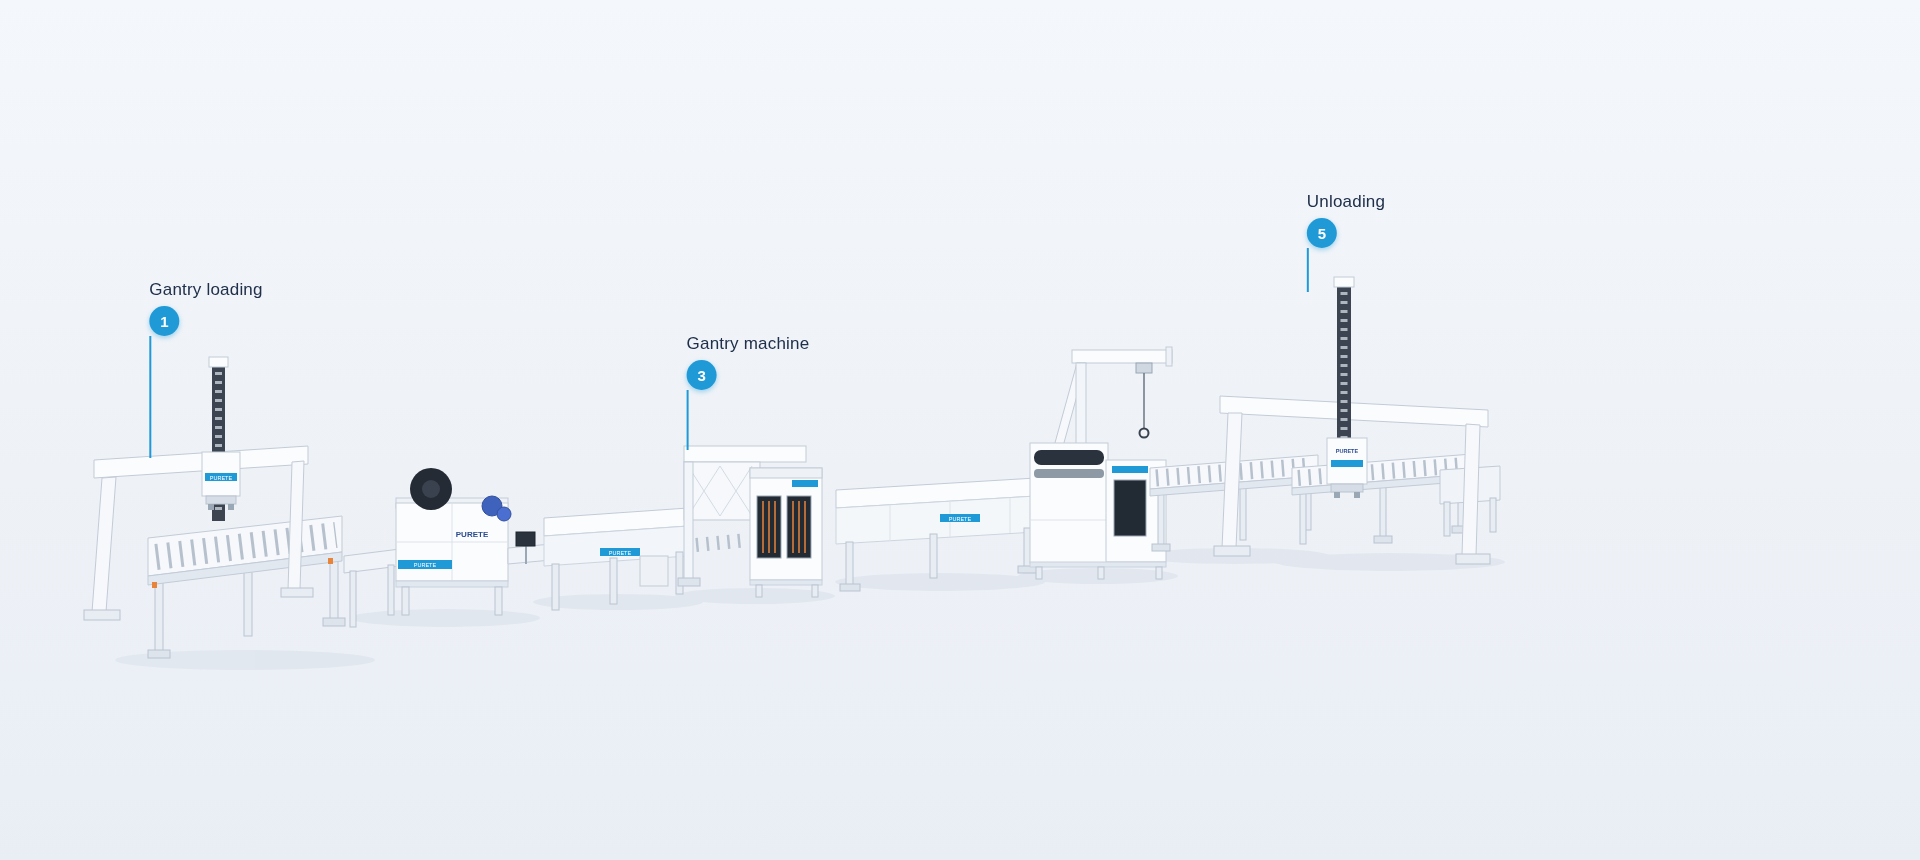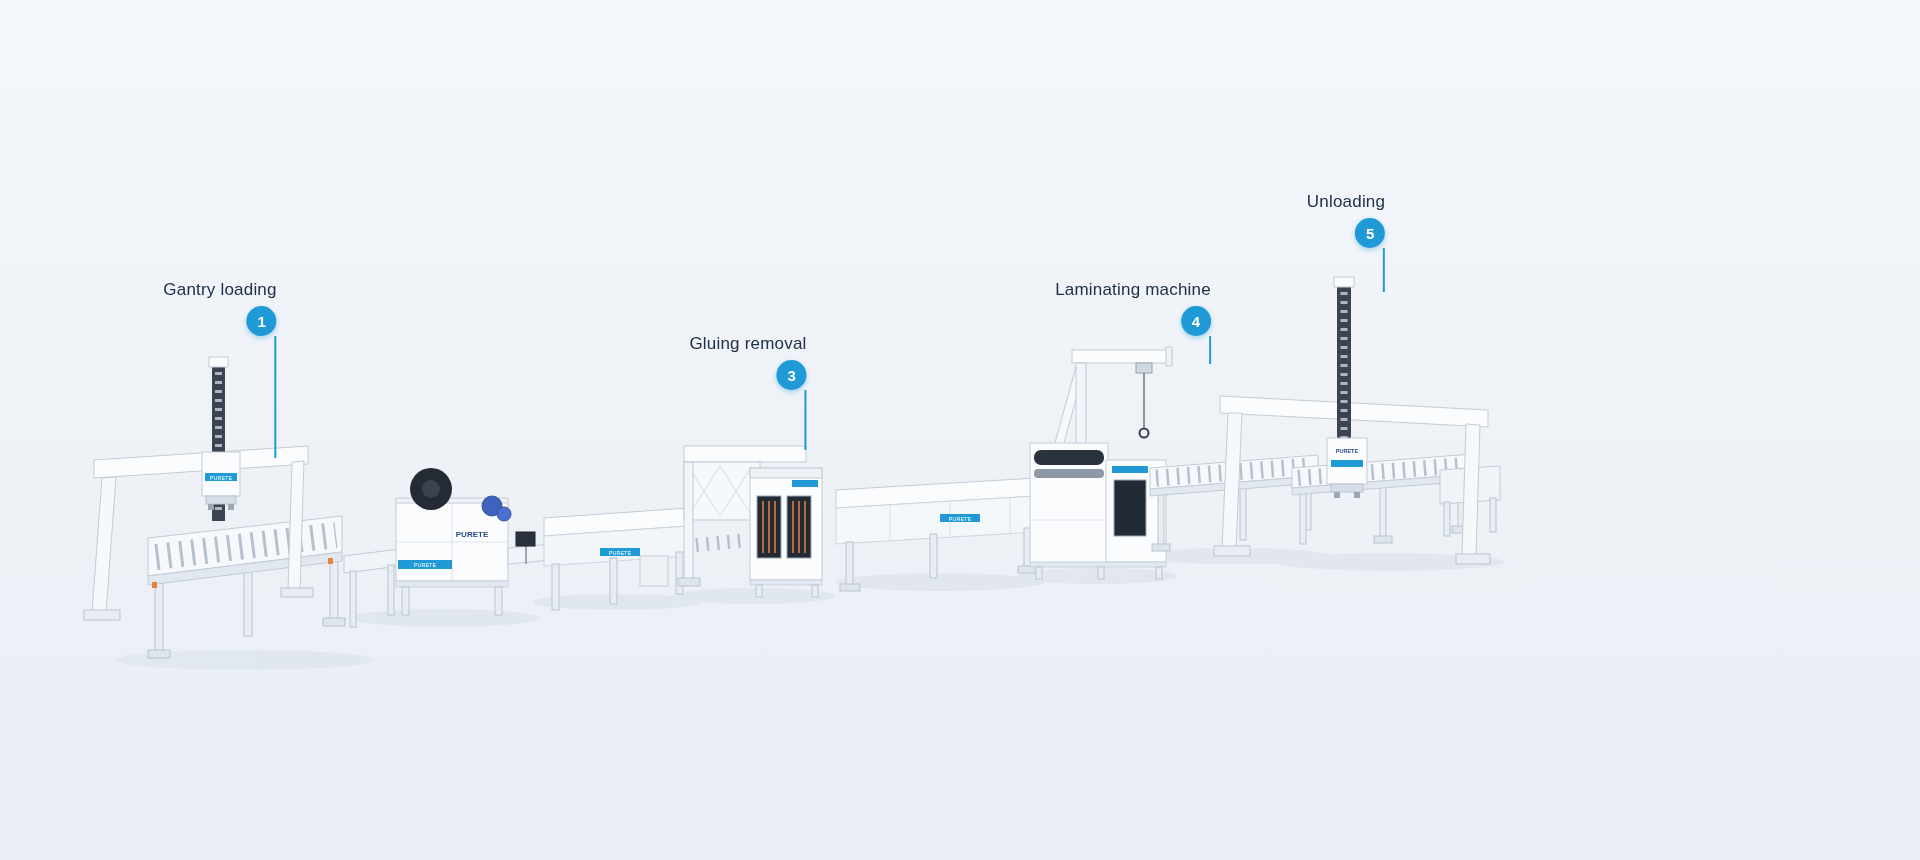--- a/index.html
+++ b/index.html
@@ -4,30 +4,30 @@
 <style>
   html,body{margin:0;padding:0}
   body{
     width:1920px;height:860px;overflow:hidden;
     background:linear-gradient(180deg,#f4f7fb 0%,#eef2f7 55%,#e9eef5 100%);
     font-family:"Liberation Sans",sans-serif;
   }
   .scene{position:relative;width:1920px;height:860px}
   svg.machines{position:absolute;left:0;top:0}
 
-  .callout{position:absolute;display:flex;flex-direction:column;align-items:flex-end;
+  .callout{position:absolute;display:flex;flex-direction:column;align-items:flex-start;
            transform:translateX(-50%);z-index:5}
   .callout-label{font-size:17px;font-weight:500;color:#20304a;letter-spacing:.2px;
                  white-space:nowrap;line-height:22px}
   .pin{margin-top:5px;width:30px;height:30px;border-radius:50%;background:#1f9ad6;color:#fff;
        display:flex;align-items:center;justify-content:center;font-size:15px;font-weight:700;
        box-shadow:0 2px 5px rgba(31,154,214,.4);cursor:pointer;user-select:none}
   .stem{width:2px;background:#1f9ad6}
 
-  .st1{left:220px;top:279px}  .st1 .stem{height:122px}
+  .st1{left:206px;top:279px}  .st1 .stem{height:122px}
   .st2{left:440px;top:337px}  .st2 .stem{height:104px}
   .st3{left:748px;top:333px}  .st3 .stem{height:60px}
   .st4{left:1133px;top:279px} .st4 .stem{height:28px}
   .st5{left:1346px;top:191px} .st5 .stem{height:44px}
 </style>
 </head>
 <body>
 
 <div class="scene">
 
@@ -215,34 +215,27 @@
   <div class="callout st1">
     <div class="callout-label">Gantry loading</div>
     <div class="pin">
       <span>1</span>
     </div>
     <div class="stem"></div>
   </div>
 
 
   <div class="callout st3">
-    <div class="callout-label">Gluing removal</div>
+    <div class="callout-label">Gantry machine</div>
     <div class="pin">
       <span>3</span>
     </div>
     <div class="stem"></div>
   </div>
 
-  <div class="callout st4">
-    <div class="callout-label">Laminating machine</div>
-    <div class="pin">
-      <span>4</span>
-    </div>
-    <div class="stem"></div>
-  </div>
 
   <div class="callout st5">
     <div class="callout-label">Unloading</div>
     <div class="pin">
       <span>5</span>
     </div>
     <div class="stem"></div>
   </div>
 
 </div>

